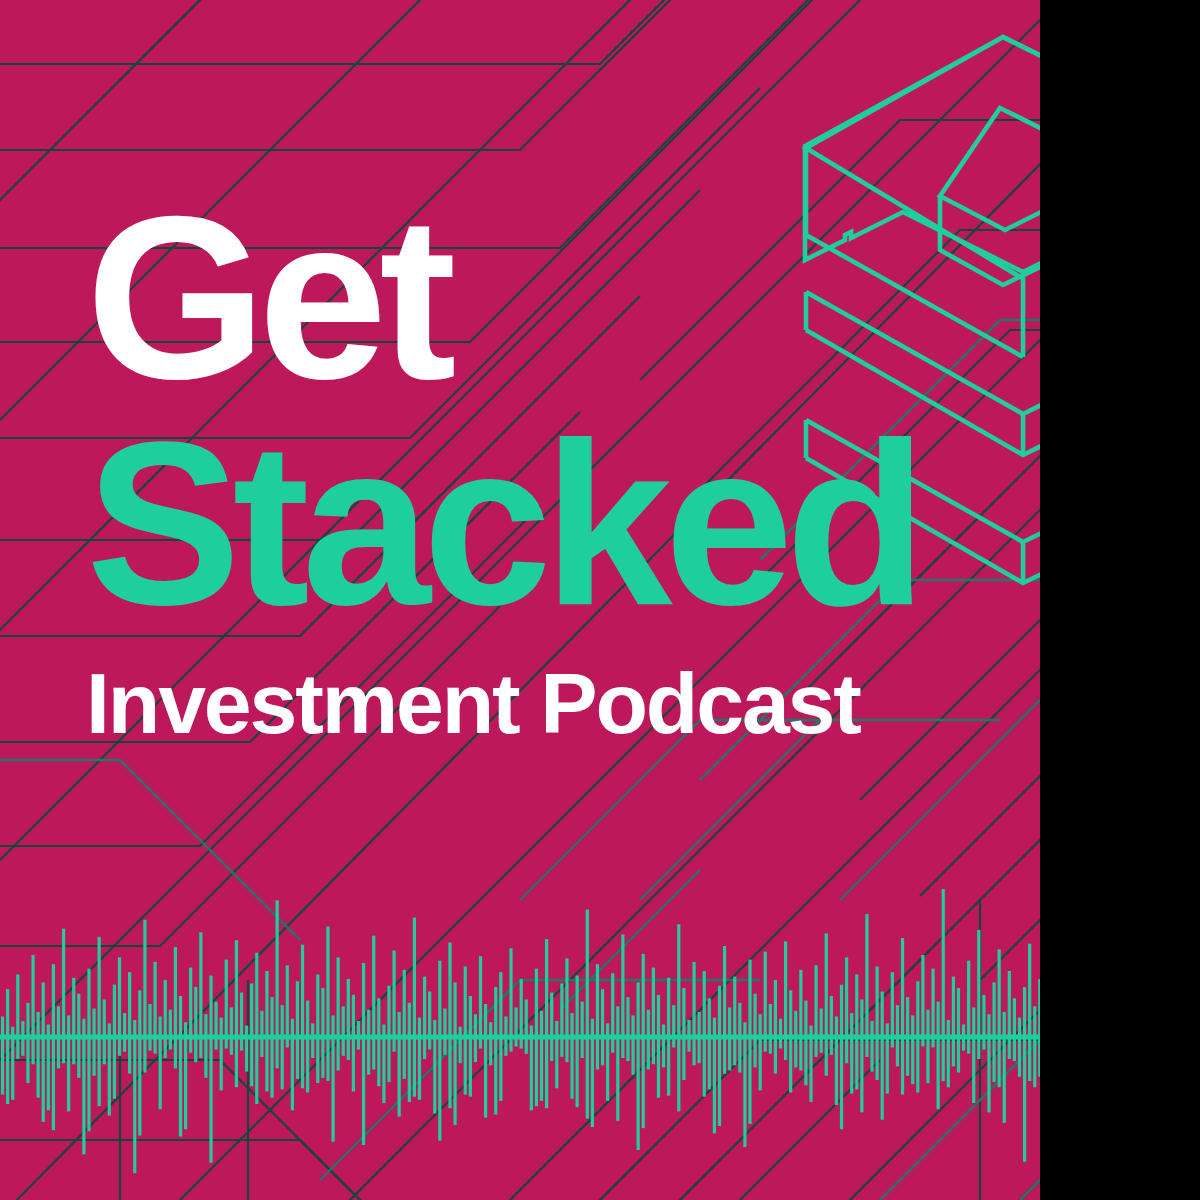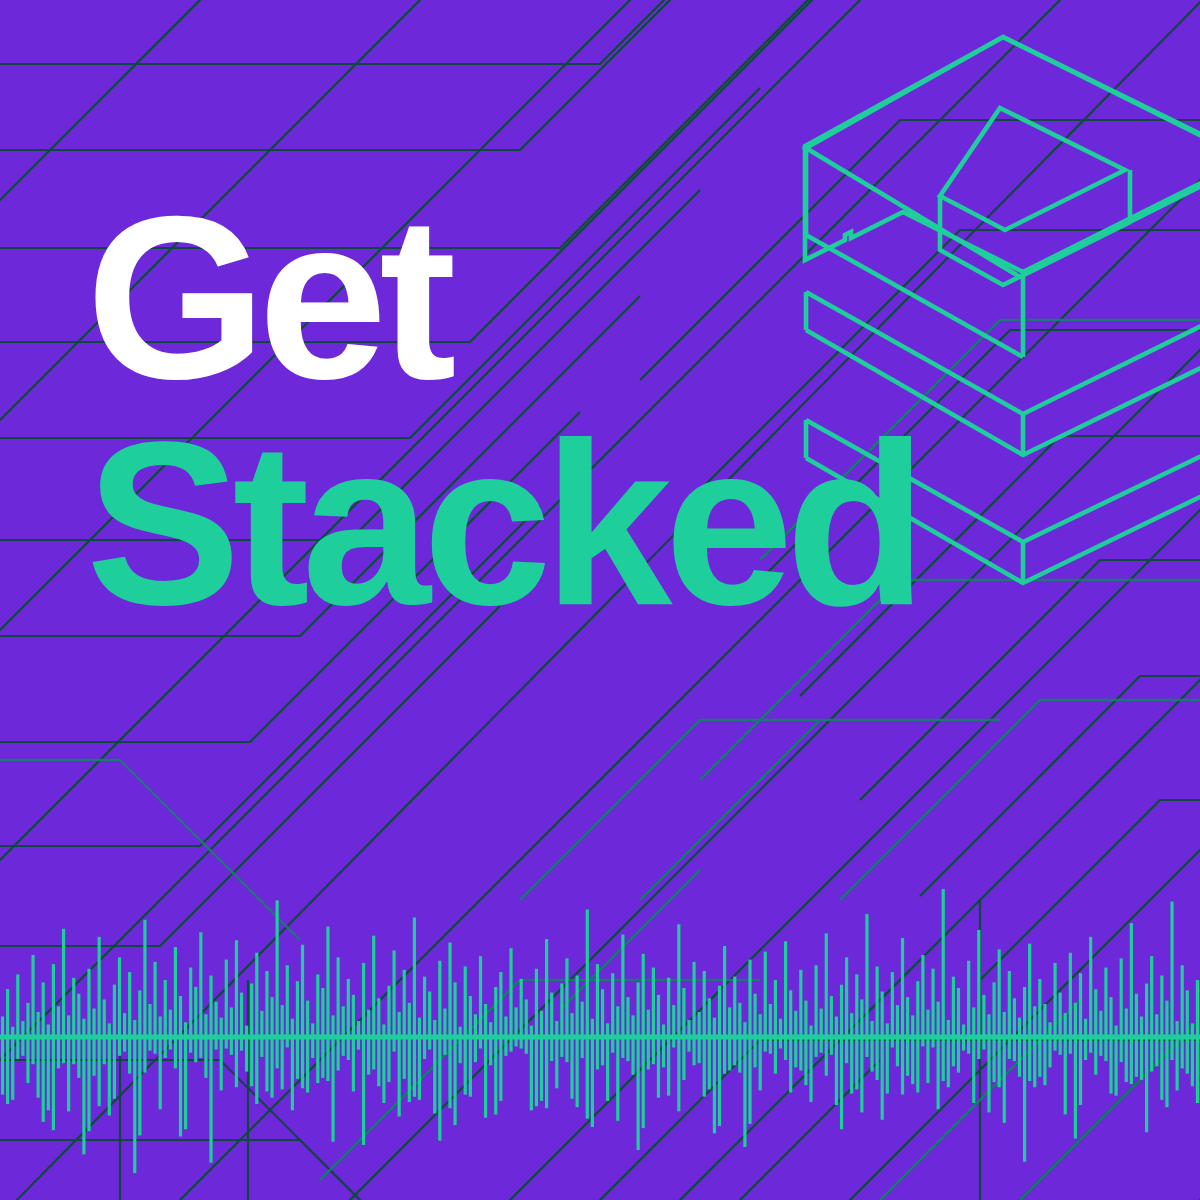--- a/index.html
+++ b/index.html
@@ -1,19 +1,19 @@
 <!DOCTYPE html>
 <html><head>
 <meta charset="utf-8">
 <style>
   html,body{margin:0;padding:0;background:#000;}
   #cover{
     position:relative;
-    width:1200px;height:1200px;
-    background:#6d28d9;
+    width:1040px;height:1200px;
+    background:#be185d;
     overflow:hidden;
     font-family:"Liberation Sans", sans-serif;
   }
   .layer{position:absolute;inset:0;}
   svg.layer{display:block;width:1200px;height:1200px;}
 
   
   #titleblock{
     position:absolute;
     left:86px;
@@ -176,20 +176,21 @@
       <path d="M 806 420 L 1023 542 L 1268 424"></path>
       <path d="M 806 420 L 806 458"></path>
       <path d="M 1023 542 L 1023 583"></path>
       <path d="M 806 458 L 1023 583 L 1272 462"></path>
     </g>
   </svg>
 
   <div id="titleblock">
     <span class="line1">Get</span>
     <span class="line2">Stacked</span>
+    <span class="line3">Investment Podcast</span>
   </div>
 
   <svg class="layer" id="waveform-svg" viewBox="0 0 1200 1200" preserveAspectRatio="none" aria-hidden="true">
     <g id="waveform-bars" stroke="#1ECF9C" stroke-width="3.2" stroke-linecap="butt">
         <line x1="2.54" y1="1016.51" x2="2.54" y2="1094.61"></line>
         <line x1="7.63" y1="989.18" x2="7.63" y2="1104.03"></line>
         <line x1="12.71" y1="1026.75" x2="12.71" y2="1099.84"></line>
         <line x1="17.80" y1="974.38" x2="17.80" y2="1059.00"></line>
         <line x1="22.88" y1="1021.06" x2="22.88" y2="1055.85"></line>
         <line x1="27.97" y1="1002.85" x2="27.97" y2="1083.08"></line>

